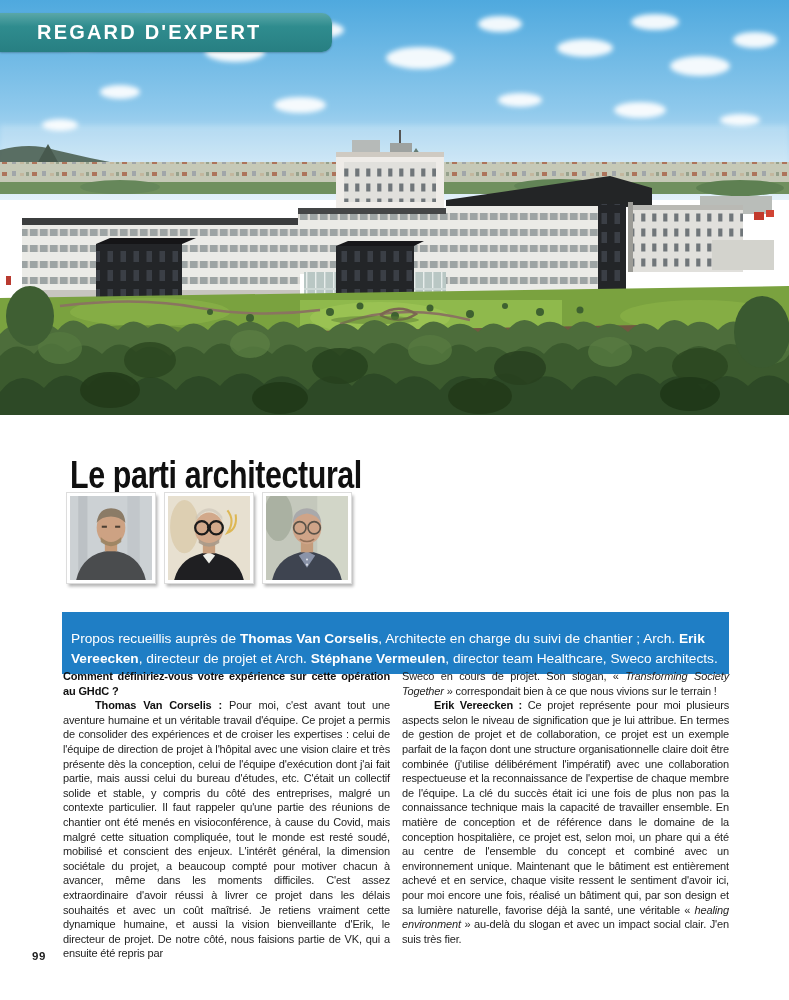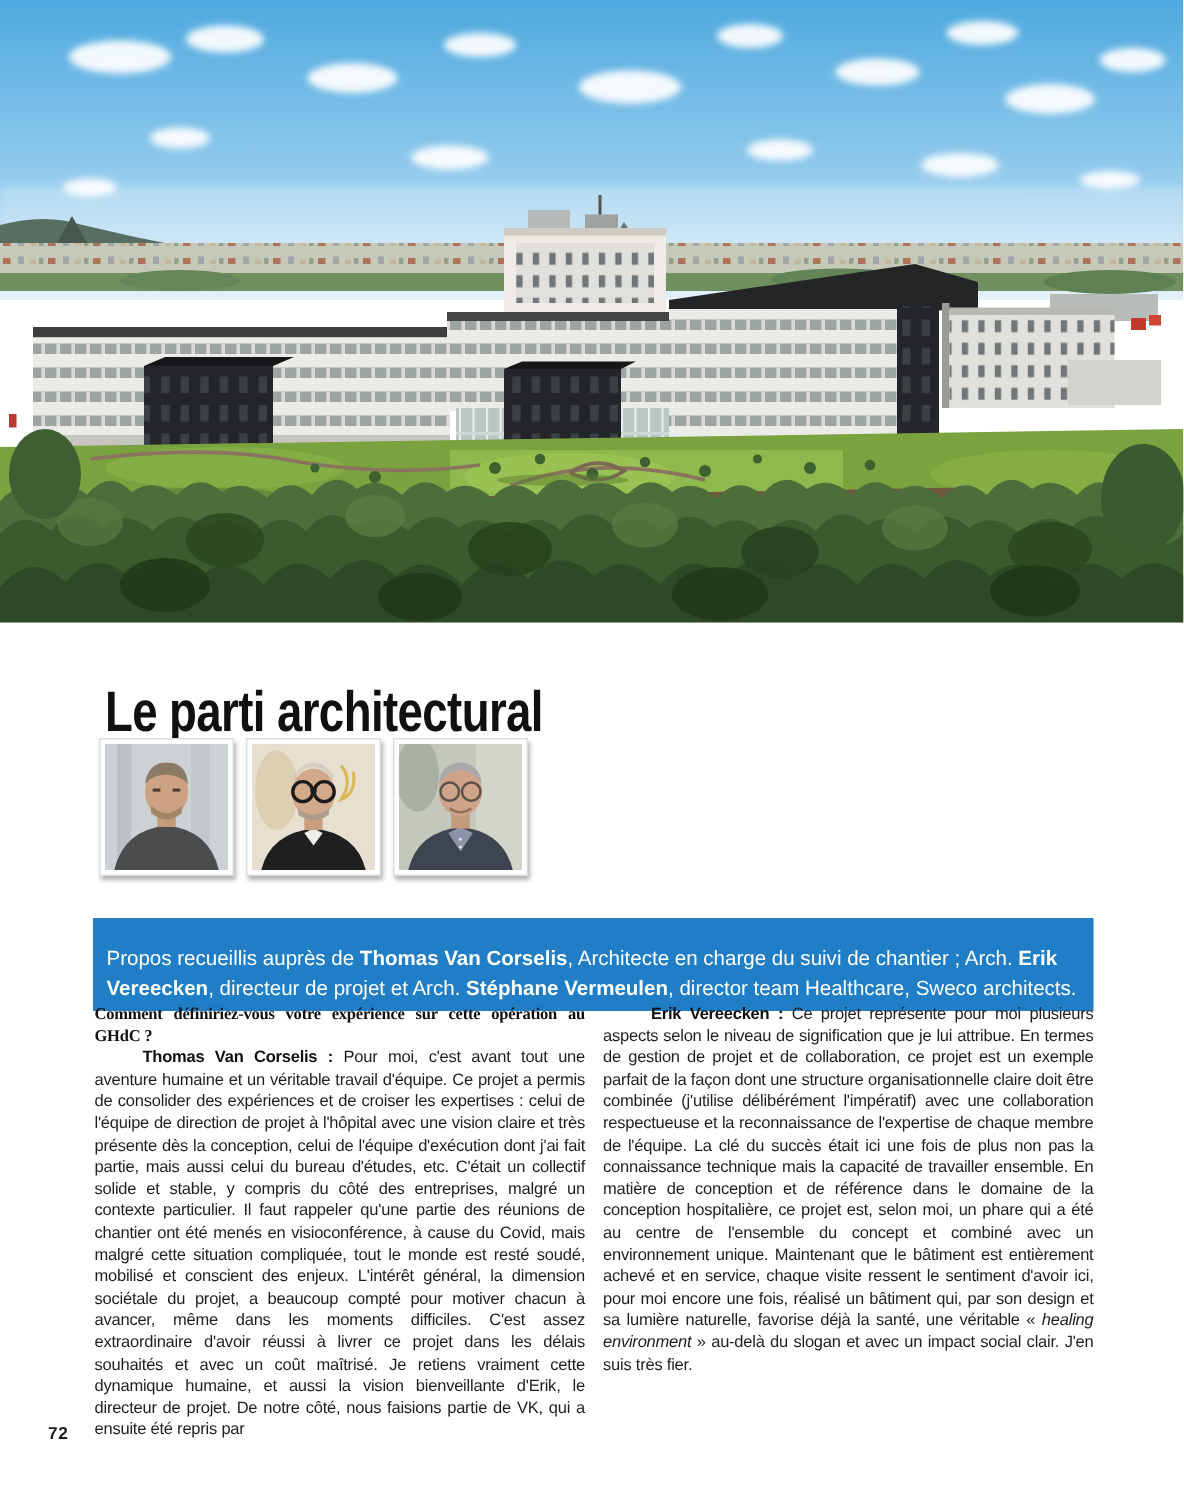--- a/index.html
+++ b/index.html
@@ -35,21 +35,21 @@
   .byline{position:absolute;left:62px;top:612px;width:667px;box-sizing:border-box;
     background:#1f7ec5;color:#fff;font-size:13.7px;line-height:1.44;padding:17px 9px 6px 9px;
     text-align:left;}
   .byline .b{font-weight:bold;}
 
   
   .columns{position:absolute;left:63px;top:669px;width:666px;display:flex;gap:12px;}
   .col{width:327px;font-size:11px;line-height:14.6px;color:#1e1e1e;text-align:justify;
     letter-spacing:-.15px;hyphens:auto;}
   .col p{margin:0;}
-  .question{font-weight:bold;color:#0f0f0f;font-family:Liberation Serif, serif;}
+  .question{font-weight:bold;color:#0f0f0f;}
   .speaker{font-weight:bold;color:#0f0f0f;margin-left:32px;}
   .ital{font-style:italic;}
 
   .pagenum{position:absolute;left:32px;top:950px;font-size:11.5px;font-weight:bold;color:#1c1c1c;letter-spacing:.5px;}
 </style>
 </head>
 <body>
 
 <div class="page">
 
@@ -210,20 +210,23 @@
           <ellipse cx="480" cy="396" rx="32" ry="18" fill="#223a1a" opacity=".9"></ellipse>
           <ellipse cx="690" cy="394" rx="30" ry="17" fill="#1f3718" opacity=".9"></ellipse>
           <ellipse cx="280" cy="398" rx="28" ry="16" fill="#203818" opacity=".9"></ellipse>
           <ellipse cx="30" cy="316" rx="24" ry="30" fill="#3f5f33"></ellipse>
           <ellipse cx="762" cy="332" rx="28" ry="36" fill="#3a5a30"></ellipse>
         </g>
       </g>
     </svg>
   </div>
 
+  <div class="kicker">
+    <span>REGARD D'EXPERT</span>
+  </div>
 
   <h1 class="title">Le parti architectural</h1>
 
   <div class="portraits">
     <div class="portrait">
       <svg viewBox="0 0 80 82">
         <rect width="80" height="82" fill="#ccd1d4"></rect>
         <rect x="8" y="0" width="9" height="82" fill="#aeb4b8" opacity=".55"></rect>
         <rect x="56" y="0" width="12" height="82" fill="#b7bdc1" opacity=".5"></rect>
         <path d="M6,82 Q12,56 40,53 Q68,56 74,82 Z" fill="#4a4c4e"></path>
@@ -272,19 +275,20 @@
 
 
   <div class="byline"><span class="r">Propos recueillis auprès de </span><span class="b">Thomas Van Corselis</span><span class="r">, Architecte en charge du suivi de chantier ; Arch. </span><span class="b">Erik Vereecken</span><span class="r">, directeur de projet et Arch. </span><span class="b">Stéphane Vermeulen</span><span class="r">, director team Healthcare, Sweco architects.</span></div>
 
   <div class="columns">
     <div class="col">
       <p class="question">Comment définiriez-vous votre expérience sur cette opération au GHdC ?</p>
       <p><span class="speaker">Thomas Van Corselis :</span> <span>Pour moi, c'est avant tout une aventure humaine et un véritable travail d'équipe. Ce projet a permis de consolider des expériences et de croiser les expertises : celui de l'équipe de direction de projet à l'hôpital avec une vision claire et très présente dès la conception, celui de l'équipe d'exécution dont j'ai fait partie, mais aussi celui du bureau d'études, etc. C'était un collectif solide et stable, y compris du côté des entreprises, malgré un contexte particulier. Il faut rappeler qu'une partie des réunions de chantier ont été menés en visioconférence, à cause du Covid, mais malgré cette situation compliquée, tout le monde est resté soudé, mobilisé et conscient des enjeux. L'intérêt général, la dimension sociétale du projet, a beaucoup compté pour motiver chacun à avancer, même dans les moments difficiles. C'est assez extraordinaire d'avoir réussi à livrer ce projet dans les délais souhaités et avec un coût maîtrisé. Je retiens vraiment cette dynamique humaine, et aussi la vision bienveillante d'Erik, le directeur de projet. De notre côté, nous faisions partie de VK, qui a ensuite été repris par</span></p>
     </div>
     <div class="col">
+      <p><span>Sweco en cours de projet. Son slogan, « </span><span class="ital">Transforming Society Together</span><span> » correspondait bien à ce que nous vivions sur le terrain !</span></p>
       <p><span class="speaker">Erik Vereecken :</span> <span>Ce projet représente pour moi plusieurs aspects selon le niveau de signification que je lui attribue. En termes de gestion de projet et de collaboration, ce projet est un exemple parfait de la façon dont une structure organisationnelle claire doit être combinée (j'utilise délibérément l'impératif) avec une collaboration respectueuse et la reconnaissance de l'expertise de chaque membre de l'équipe. La clé du succès était ici une fois de plus non pas la connaissance technique mais la capacité de travailler ensemble. En matière de conception et de référence dans le domaine de la conception hospitalière, ce projet est, selon moi, un phare qui a été au centre de l'ensemble du concept et combiné avec un environnement unique. Maintenant que le bâtiment est entièrement achevé et en service, chaque visite ressent le sentiment d'avoir ici, pour moi encore une fois, réalisé un bâtiment qui, par son design et sa lumière naturelle, favorise déjà la santé, une véritable « </span><span class="ital">healing environment</span><span> » au-delà du slogan et avec un impact social clair. J'en suis très fier.</span></p>
     </div>
   </div>
 
-  <div class="pagenum">72</div>
+  <div class="pagenum">99</div>
 
 </div>
 
 </body></html>

